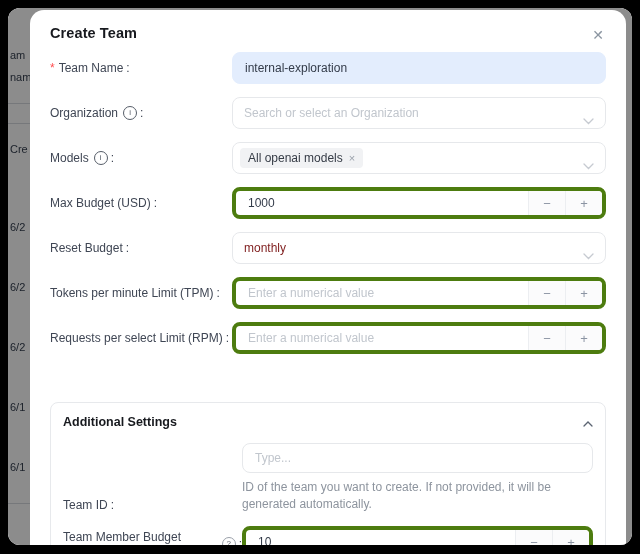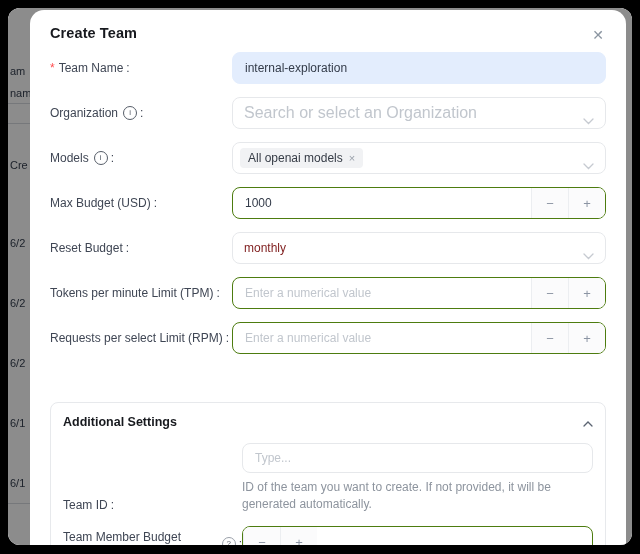--- a/index.html
+++ b/index.html
@@ -6,21 +6,21 @@
   body {
     width:640px; height:554px; position:relative; overflow:hidden;
     background:#000; font-family:"Liberation Sans", sans-serif;
   }
   .window {
     position:absolute; left:8px; top:8px; width:624px; height:537px;
     background:#fff; border-radius:12px; overflow:hidden;
   }
   
   .bg-app { position:absolute; inset:0; background:#fff; }
-  .frag { position:absolute; left:2px; font-size:11px; color:#374151; white-space:nowrap;margin-top:16px; }
+  .frag { position:absolute; left:2px; font-size:11px; color:#374151; white-space:nowrap; }
   .bg-divider { position:absolute; left:0; width:30px; height:1px; background:#d8dbe0; }
   .overlay { position:absolute; inset:0; background:rgba(0,0,0,0.45); }
 
   
   .modal {
     position:absolute; left:22px; top:2px; width:596px; height:535px;
     background:#fff; border-radius:14px 14px 0 0;
     padding:14px 20px 0 20px; box-sizing:border-box; overflow:hidden;
   }
   .modal-header { display:flex; justify-content:space-between; align-items:flex-end; margin-bottom:10px; }
@@ -46,32 +46,32 @@
     border-radius:8px; padding:8px 12px; font-size:12px; color:#333b49;
     outline:none; background:#fff; font-family:"Liberation Sans", sans-serif;
   }
   .text-input::placeholder { color:#c1c6cd; }
   .text-input.filled { background:#e3edfd; border-color:#e3edfd; }
 
   .select {
     height:32px; border:1px solid #e6e8eb; border-radius:8px; background:#fff;
     display:flex; align-items:center; padding:0 26px 0 11px; position:relative; box-sizing:border-box;
   }
-  .select .ph { color:#c1c6cd; font-size:16px; overflow:hidden; white-space:nowrap; }
+  .select .ph { color:#c1c6cd; font-size:12px; overflow:hidden; white-space:nowrap; }
   .select .val { color:#7f1d1d; font-size:12px; }
   .chev { position:absolute; right:11px; top:13px; }
 
   .tag {
     display:inline-flex; align-items:center; gap:6px; background:#f1f2f4;
     border-radius:4px; padding:3px 8px; font-size:12px; color:#363c46; margin-left:-4px;
   }
   .tag-x { color:#9aa1ab; font-size:11px; line-height:1; cursor:pointer; }
 
   .num {
-    display:flex; align-items:stretch; height:32px; border:1px solid #4d7c0f;
+    display:flex; align-items:stretch; height:32px; border:4px solid #4d7c0f;
     border-radius:8px; overflow:hidden; background:#fff; box-sizing:border-box;
   }
   .num input {
     flex:1; min-width:0; border:none; padding:0 12px; font-size:12px; color:#333b49;
     outline:none; background:transparent; font-family:"Liberation Sans", sans-serif;
   }
   .num input::placeholder { color:#c1c6cd; }
   .num .btn {
     width:36px; flex:none; display:flex; align-items:center; justify-content:center;
     background:#fbfbfc; border-left:1px solid #eceef1; color:#8b94a3; font-size:13px; cursor:pointer;
@@ -246,20 +246,21 @@
       </div>
 
       <div class="card-row" style="margin-bottom:0">
         <div class="row-label">
           <span>Team Member Budget (USD)</span>
           <span class="icn help">?</span>
           <span class="colon">:</span>
         </div>
         <div class="control">
           <div class="num">
+            <input value="10" style="">
             <div class="btn">−</div>
             <div class="btn">+</div>
           </div>
         </div>
       </div>
     </div>
 
   </div>
 </div>
 

